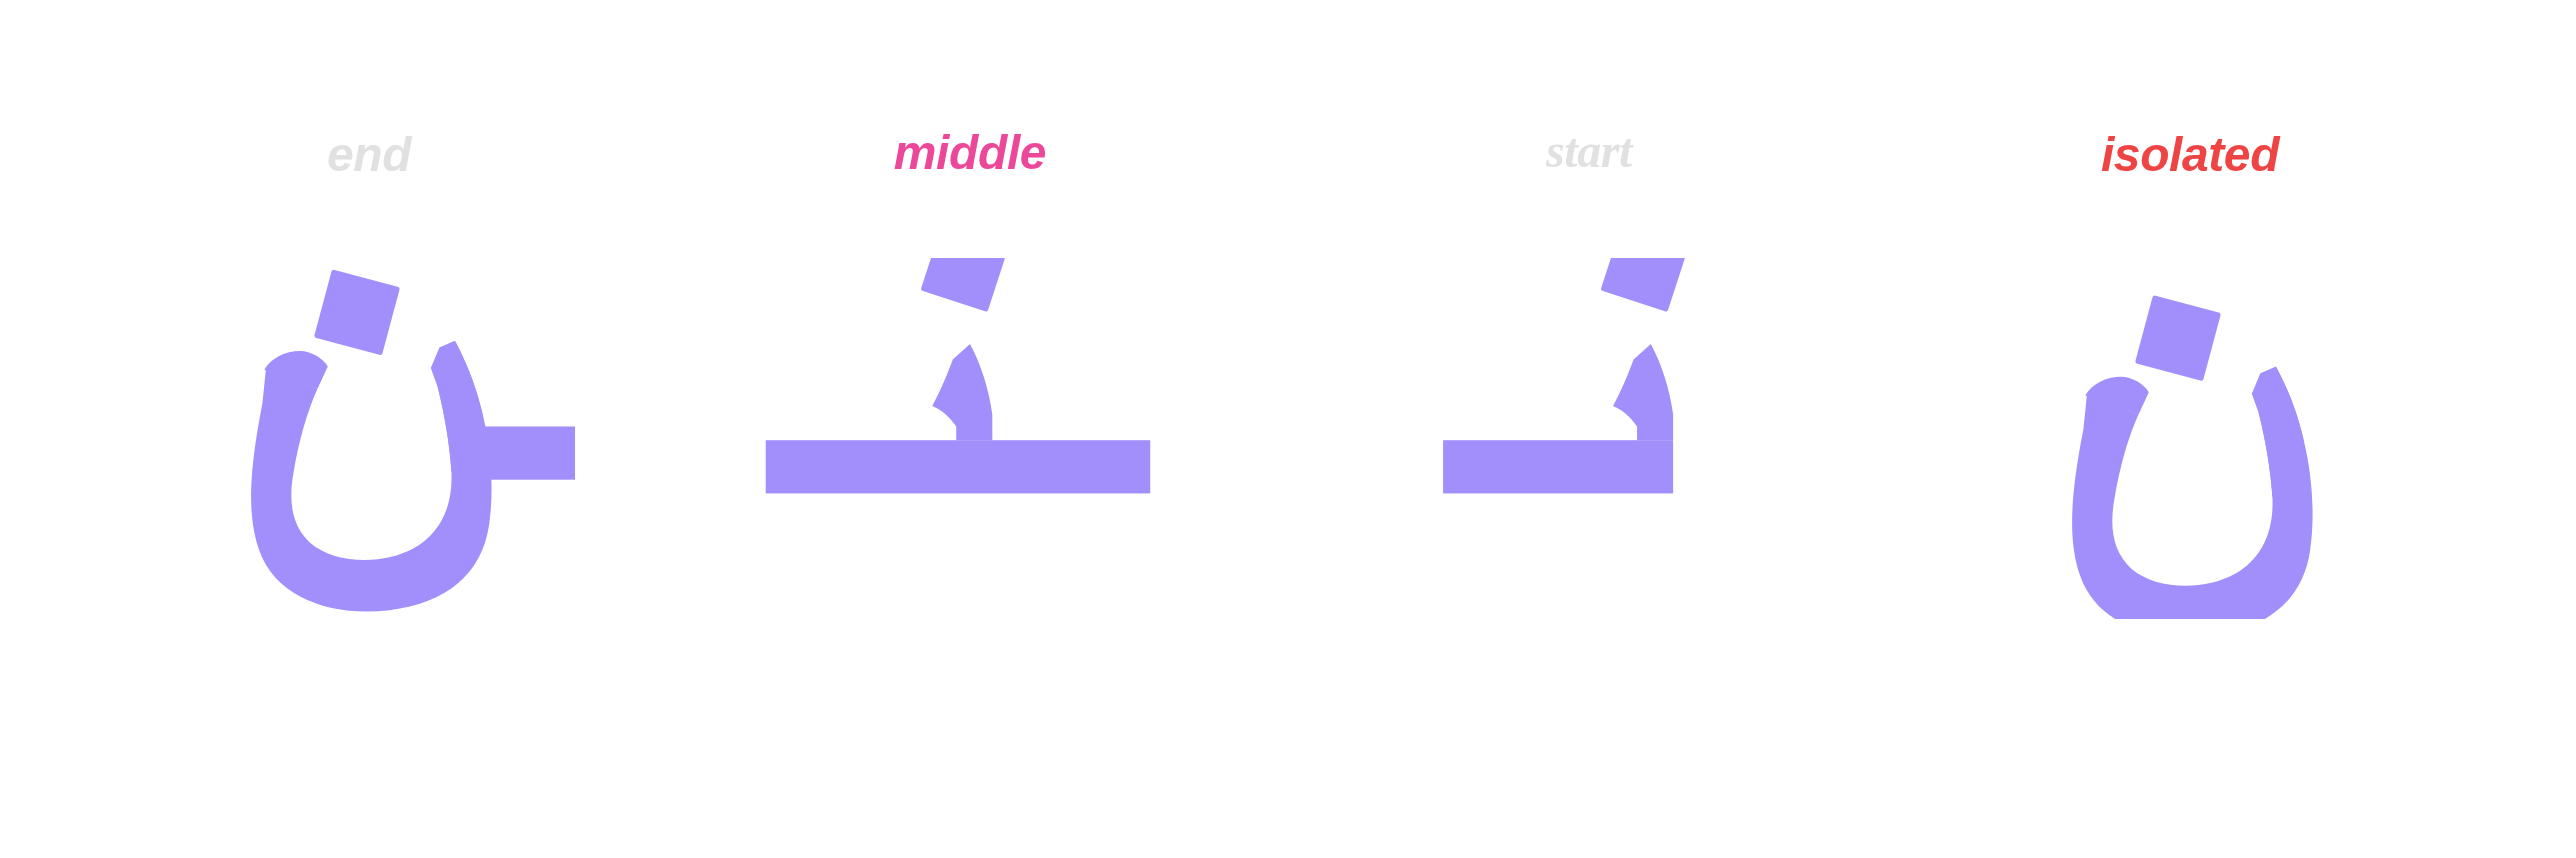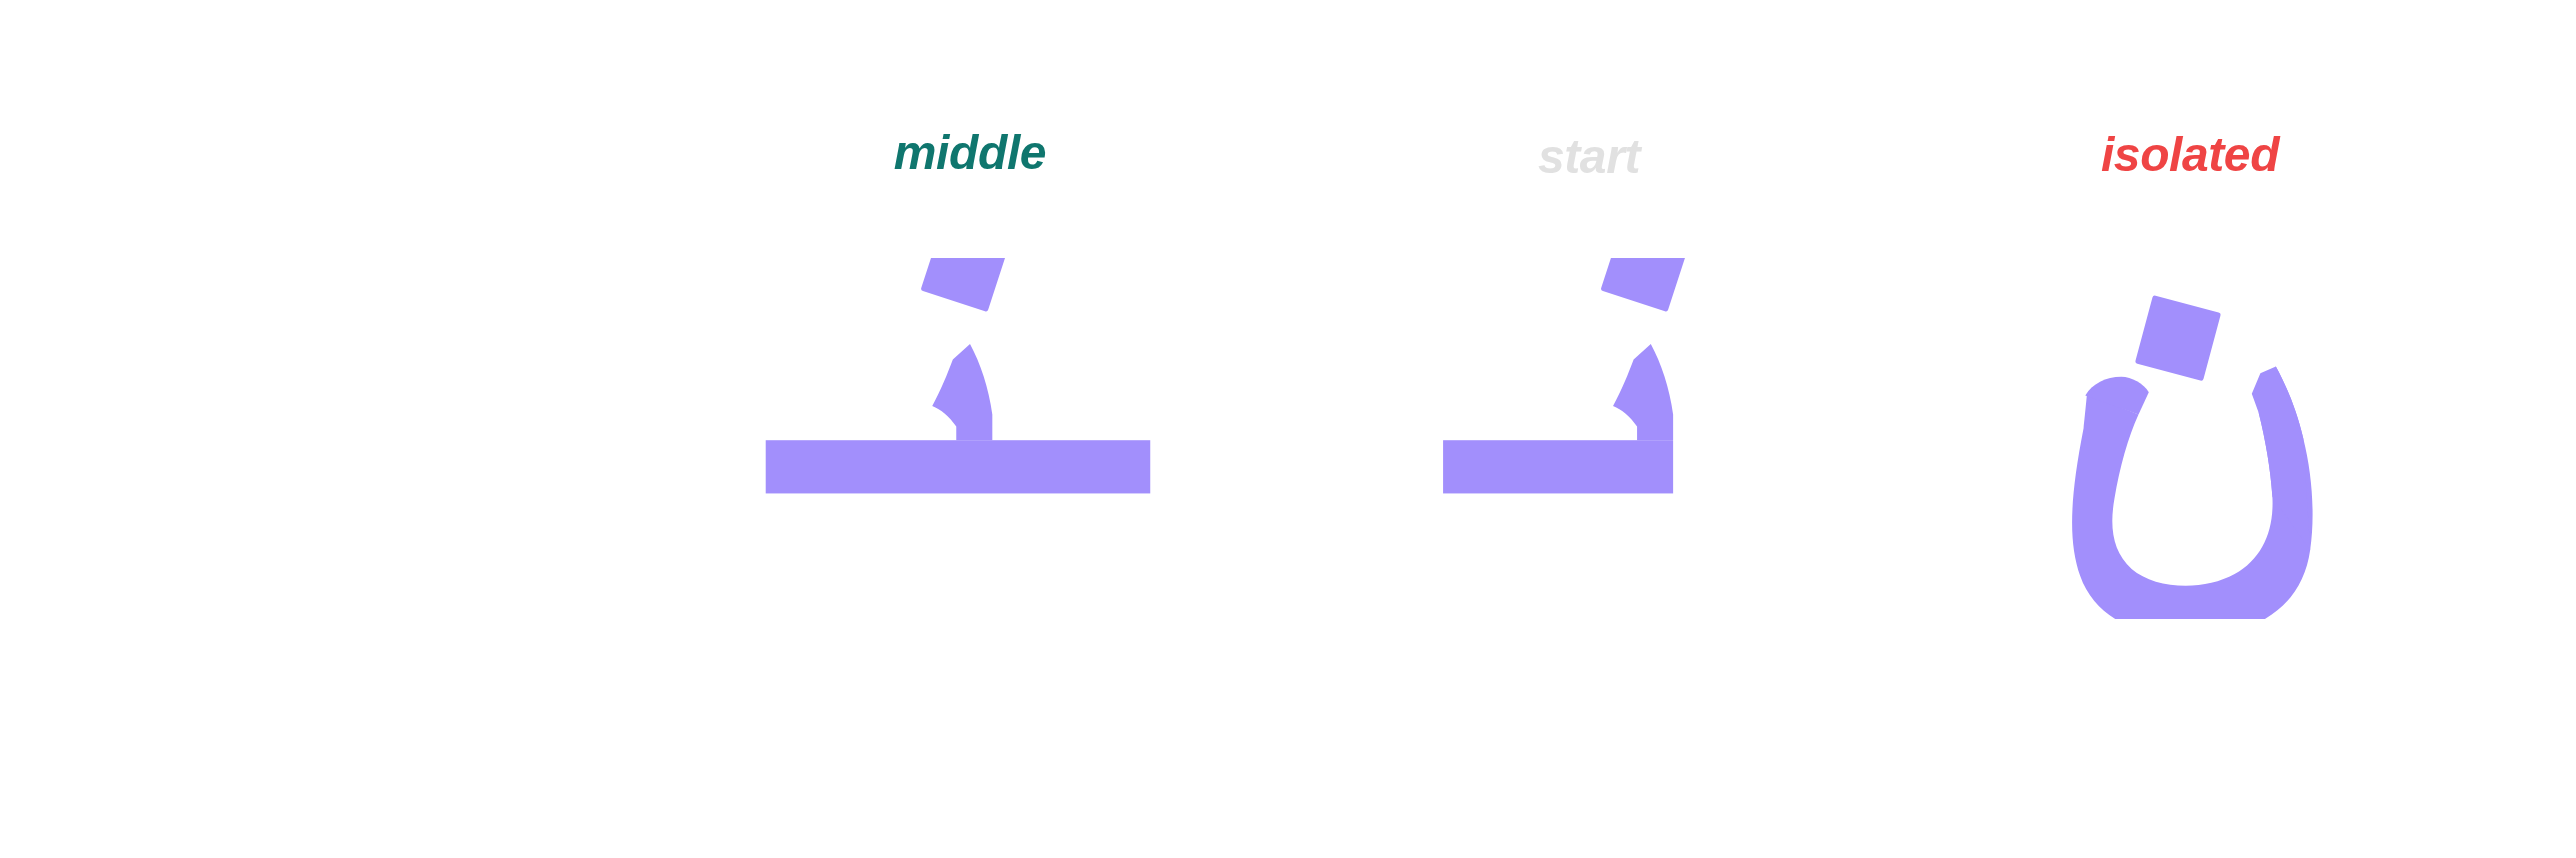--- a/index.html
+++ b/index.html
@@ -51,36 +51,86 @@
     margin: 0 auto;
   }
   
   #cell-end      { left: 120px;  width: 498px; }
   #cell-middle   { left: 721px;  width: 498px; }
   #cell-start    { left: 1340px; width: 498px; }
   #cell-isolated { left: 1941px; width: 498px; }
 
   #cell-end .form-label      { top: 131px; }
   #cell-middle .form-label   { top: 129px; }
-  #cell-start .form-label    { top: 133px; }
+  #cell-start .form-label    { top: 127px; font-family: Liberation Serif, serif; }
   #cell-isolated .form-label { top: 131px; }
 
   #cell-end .glyph-wrap      { top: 258px; }
   #cell-middle .glyph-wrap   { top: 258px; }
   #cell-start .glyph-wrap    { top: 258px; }
   #cell-isolated .glyph-wrap { top: 258px; }
 </style>
 </head>
 <body>
 
 <div id="stage" style="background: rgb(255, 255, 255);">
 
+  <div class="form-cell" id="cell-end">
+    <div class="form-label" style="color: rgb(225, 225, 225);">end</div>
+    <div class="glyph-wrap">
+      <svg width="412" height="361" viewBox="0 0 480 420">
+
+        <g>
+          <rect x="185" y="22" width="82" height="82" rx="3" transform="rotate(15 226 63)" fill="#A28FFC"></rect>
+        </g>
+
+        <g>
+          <path fill="#A28FFC" d="
+            M 120 128
+            C 120 128 118 150 116 168
+            C 100 250 98 300 112 340
+            C 132 398 200 418 264 410
+            C 330 402 372 368 380 310
+            C 386 268 382 220 372 180
+            C 364 146 352 118 340 96
+            L 340 96
+            L 320 150
+            C 328 182 334 216 336 248
+            C 338 288 324 320 292 338
+            C 256 358 200 356 172 332
+            C 150 312 146 284 152 250
+            C 158 214 168 178 180 152
+            Z"></path>
+
+          <path fill="#A28FFC" d="
+            M 118 130
+            L 180 152
+            L 192 126
+            C 186 116 172 108 160 108
+            C 142 108 126 116 118 130
+            Z"></path>
+
+          <path fill="#A28FFC" d="
+            M 340 96
+            C 352 118 364 146 372 180
+            L 380 310
+            L 336 248
+            C 334 216 328 182 320 150
+            L 312 128
+            L 322 104
+            Z"></path>
+
+          <rect x="372" y="196" width="112" height="62" fill="#A28FFC"></rect>
+        </g>
+      </svg>
+    </div>
+  </div>
 
   <div class="form-cell" id="cell-middle">
-    <div class="form-label" style="color: #0f766e;">middle</div>
+    <div class="form-label" style="color: #ec4899;">middle</div>
     <div class="glyph-wrap">
       <svg width="412" height="361" viewBox="0 0 480 420">
         <g>
           <rect x="193" y="-30" width="82" height="82" rx="3" transform="rotate(18 234 11)" fill="#A28FFC"></rect>
         </g>
         <g>
           <path fill="#A28FFC" d="
             M 240 100
             C 252 122 262 152 266 182
             L 266 212

